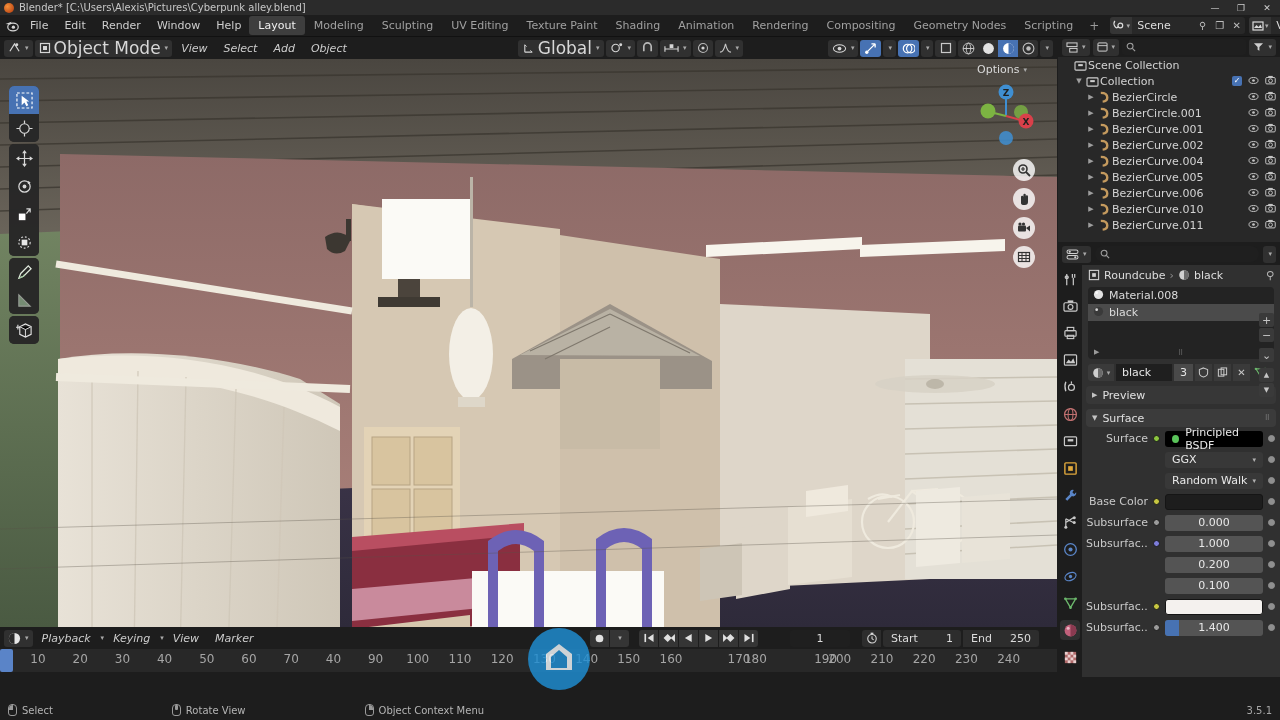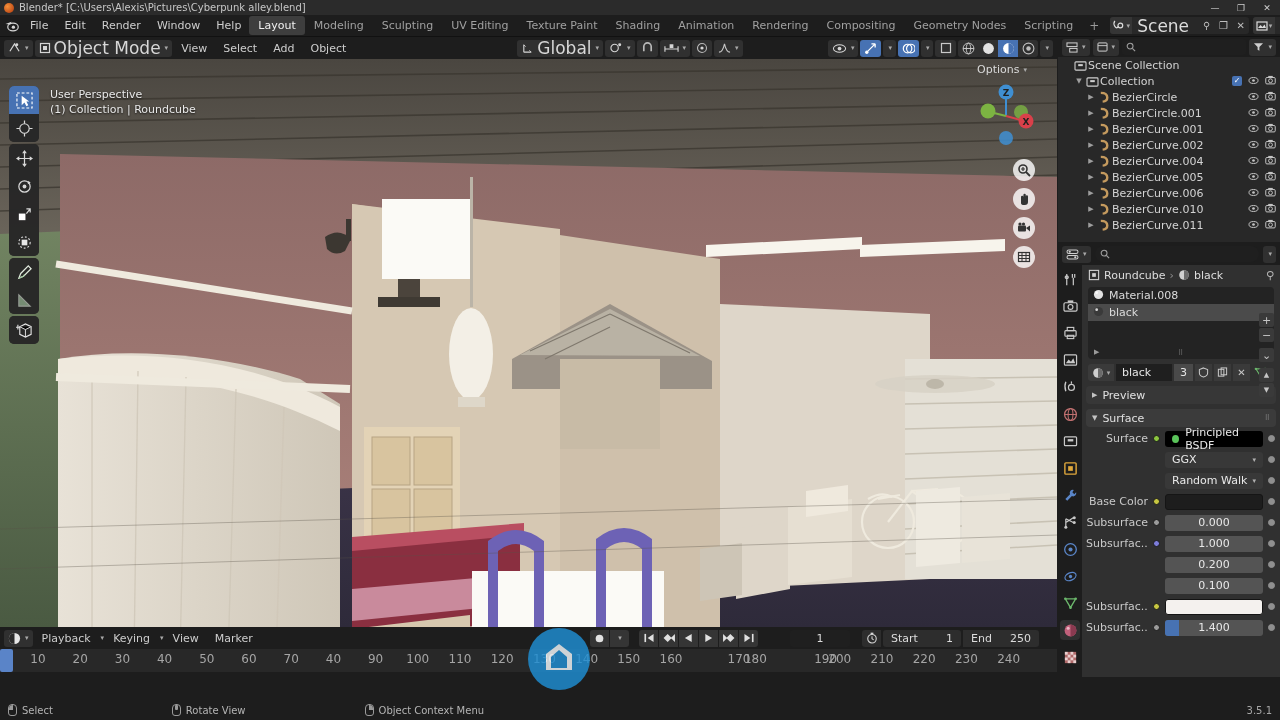--- a/index.html
+++ b/index.html
@@ -33,32 +33,32 @@
   }
   .blogo { width:20px;height:16px;display:flex;align-items:center;justify-content:center;margin-right:3px;}
   .menu-item { padding:2px 8px; color:#cdcdcd; font-size:11px; white-space:nowrap; border-radius:3px;}
   .wstab { padding:3px 9px; color:#a0a0a0; font-size:11px; border-radius:3px; white-space:nowrap;}
   .wstab.active { background:#3e3e3e; color:#f0f0f0; }
   .tabplus{ padding:2px 7px; color:#9a9a9a; font-size:12px;}
   .spacer { flex:1 1 auto; }
 
   .idblock { display:flex; align-items:center; background:#282828; border-radius:3px; height:17px; margin-left:4px;}
   .idblock .icoslot{ width:22px;display:flex;align-items:center;justify-content:center; background:#353535;border-radius:3px 0 0 3px; height:17px;}
-  .idblock .name{ padding:0 9px 0 5px; font-size:17px; color:#dcdcdc; min-width:62px;}
+  .idblock .name{ padding:0 9px 0 5px; font-size:11px; color:#dcdcdc; min-width:62px;}
   .idbtn{ width:17px;height:17px;display:flex;align-items:center;justify-content:center;color:#bdbdbd;font-size:10px;}
 
   
   .vp-header {
     position:absolute; left:0; top:37px; width:1057px; height:22px;
     background:#1d1d1d; display:flex; align-items:center; padding:0 4px; gap:2px;
   }
   .hbtn { height:17px; display:flex; align-items:center; background:#303030; border-radius:3px; padding:0 4px; gap:3px;}
   .hbtn .lbl{font-size:17px;color:#d8d8d8; white-space:nowrap;}
   .caret{font-size:7px;color:#a9a9a9; margin-left:1px;}
-  .flatbtn{ padding:2px 7px; font-size:11px; color:#cdcdcd; border-radius:3px;}
+  .flatbtn{ padding:2px 7px; font-size:11px; color:#cdcdcd; border-radius:3px;font-style:italic;}
   .toggle { width:21px;height:17px;display:flex;align-items:center;justify-content:center; background:#303030;border-radius:3px;}
   .toggle.on{ background:#4772b3; }
   .toggle.on2{ background:#4772b3; }
   .seg { display:flex; background:#303030; border-radius:3px; overflow:hidden; }
   .seg > div { width:20px;height:17px;display:flex;align-items:center;justify-content:center;}
   .seg > div.sel { background:#4772b3; }
 
   
   .viewport { position:absolute; left:0; top:59px; width:1057px; height:568px; overflow:hidden; background:#3a3a38;}
   .vp-img { position:absolute; inset:0; }
@@ -484,24 +484,20 @@
         <ellipse cx="935" cy="325" rx="60" ry="9" fill="#d8d2c6"></ellipse>
         <ellipse cx="935" cy="325" rx="9" ry="5" fill="#b7b0a2"></ellipse>
       </g>
 
       <g stroke="#585248" stroke-width="1" opacity="0.35">
         <path d="M0,470 L1057,440"></path>
           <path d="M0,510 L1057,476"></path>
       </g>
     </svg>
 
-    <div class="vp-text">
-      <div>User Perspective</div>
-      <div>(1) Collection | Roundcube</div>
-    </div>
 
     <div class="vp-toolbar">
       <div class="tgrp">
         <div class="tbtn sel">
           <svg width="17" height="17" viewBox="0 0 18 18">
               <rect x="1" y="1" width="16" height="16" fill="none" stroke="#fff" stroke-width="1.2" stroke-dasharray="3 2"></rect>
               <path d="M6 4 L6 14 L9 11 L11 15 L13 14 L11 10 L14 10 Z" fill="#fff"></path>
             </svg>
         </div>
         <div class="tbtn">

